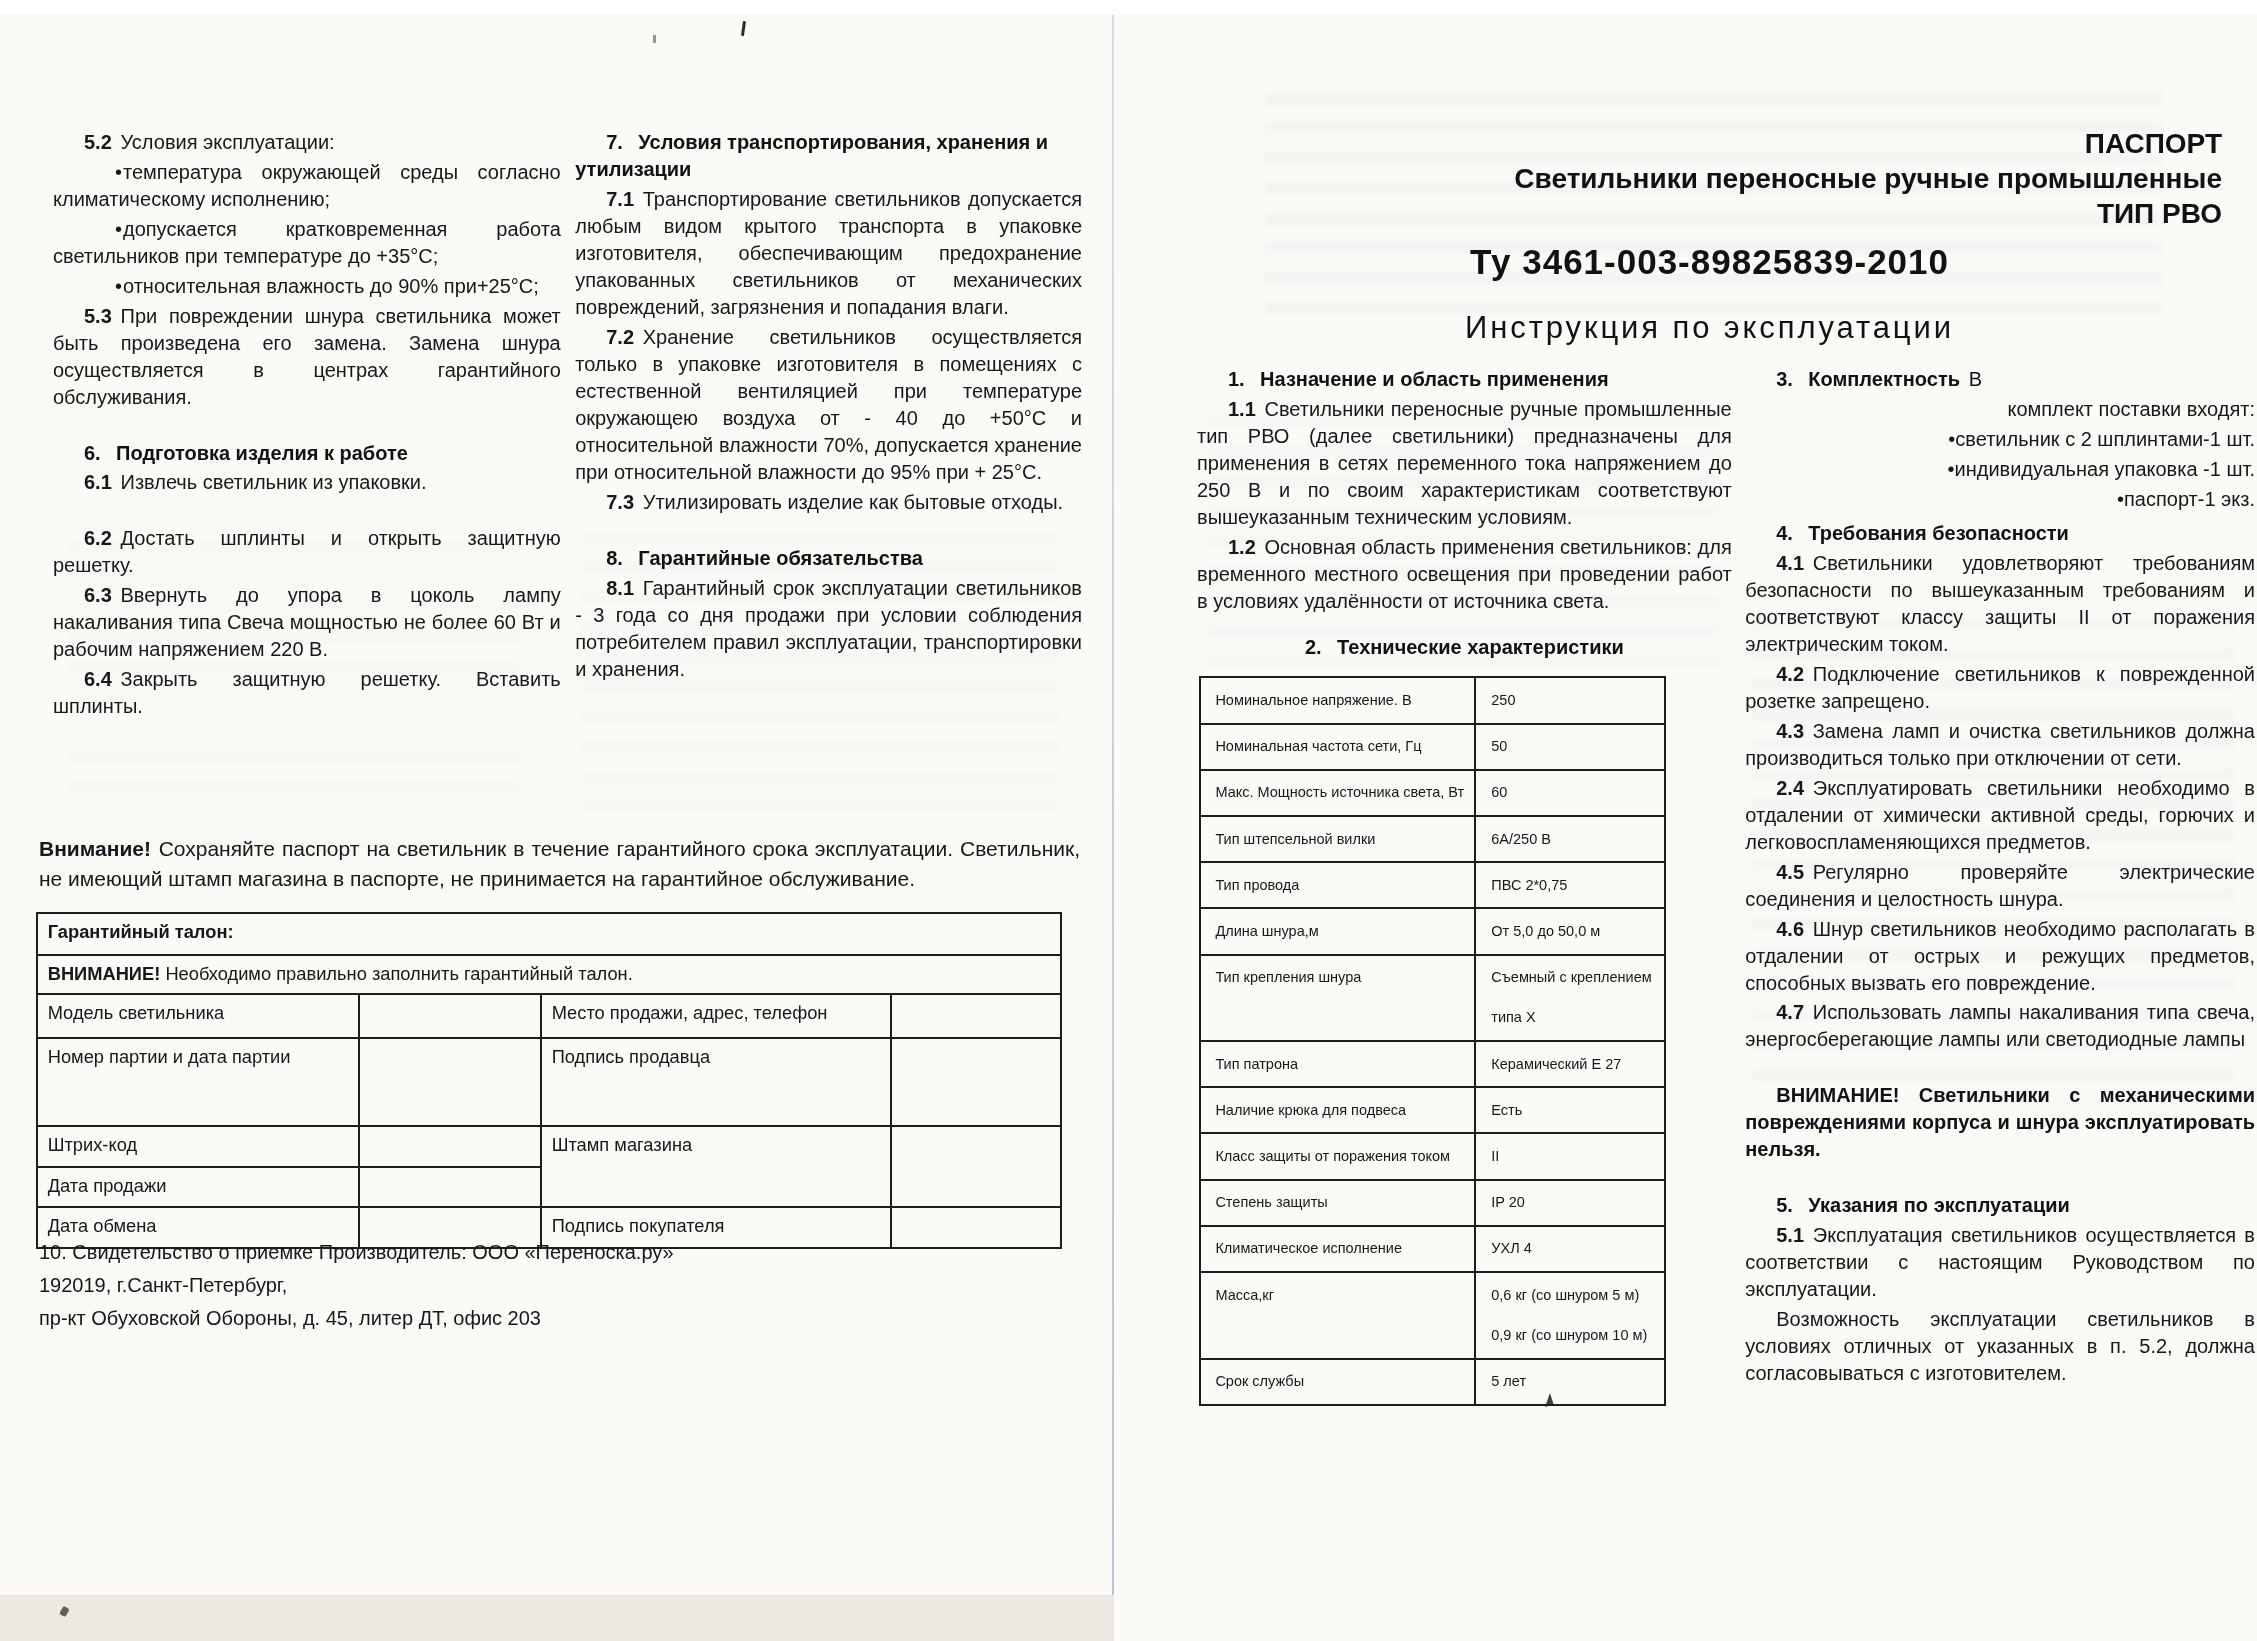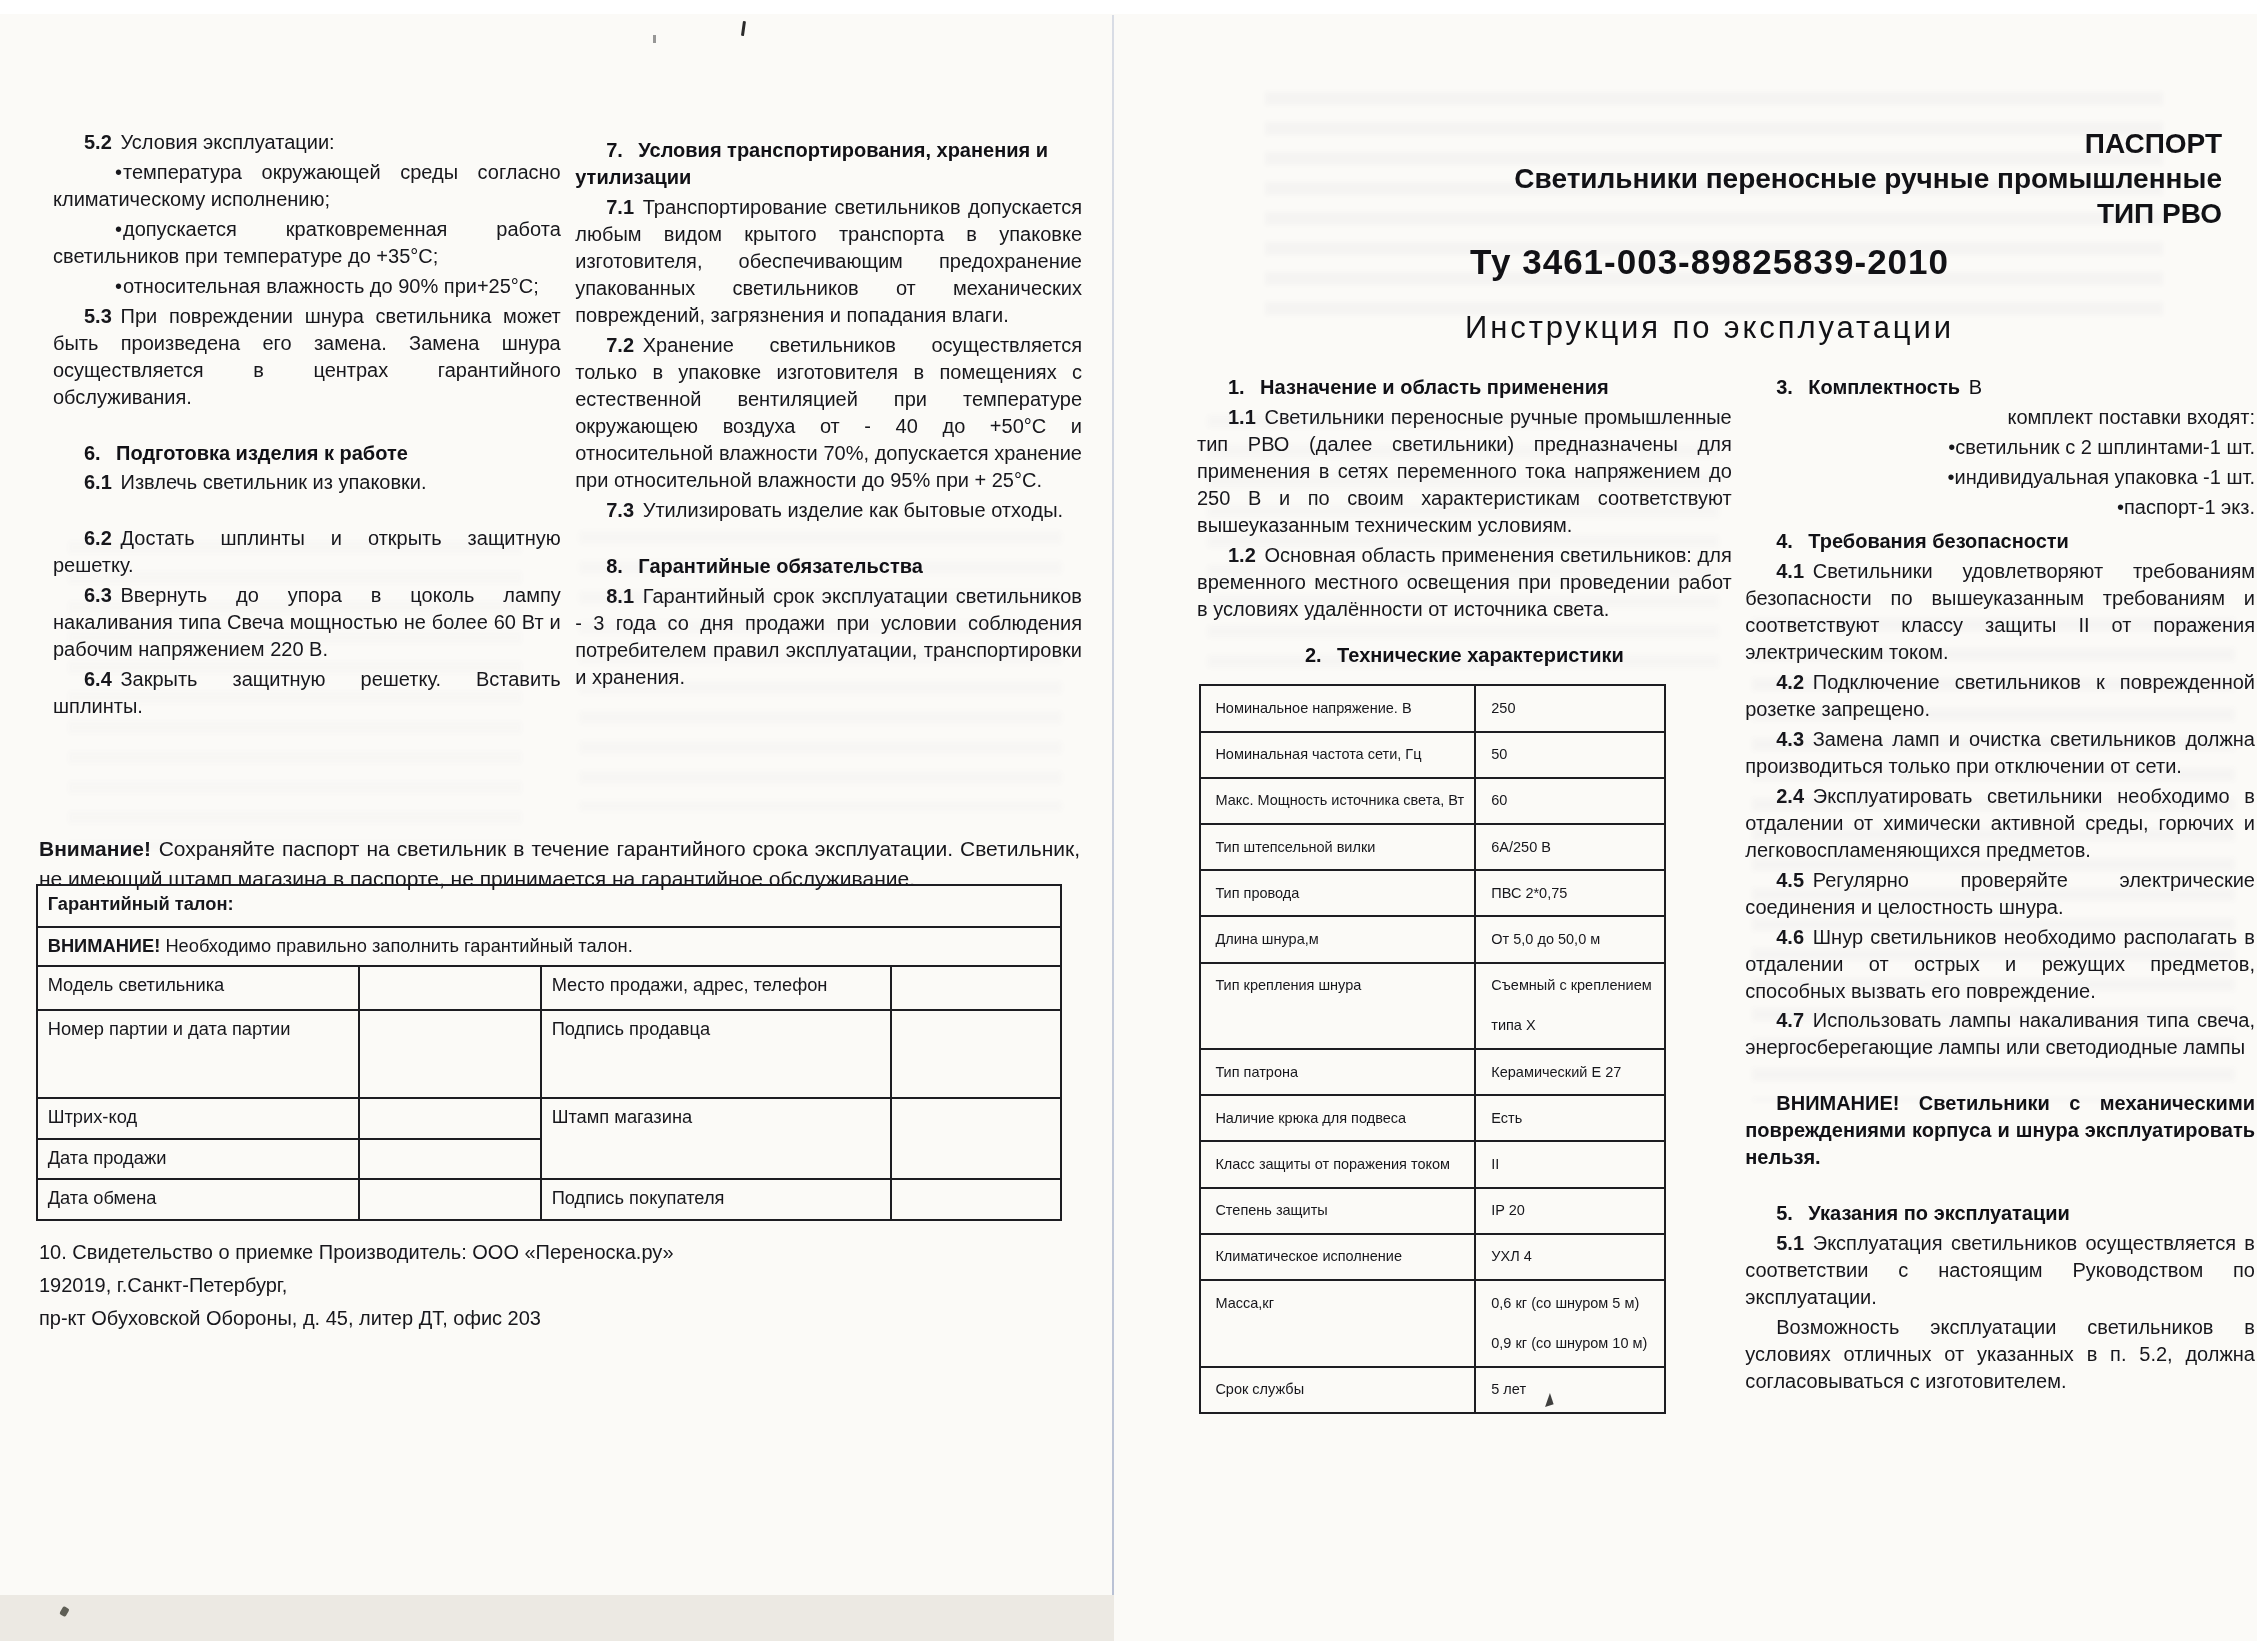--- a/index.html
+++ b/index.html
@@ -8,21 +8,21 @@
         font-family:"Liberation Sans","DejaVu Sans",sans-serif;color:#17171c;}
   
   .col{font-size:20px;line-height:27px;color:#17171c;position:relative;z-index:2;}
   .p{margin:2.9px 0 0;text-align:justify;text-indent:31px;}
   .p.first{margin-top:0;}
   .p.gap{margin-top:29px;}
   .nj{text-align:right;}
   .num{font-weight:700;margin-right:8.7px;}
   .blt{display:inline-block;width:39px;}
   .h{font-weight:700;text-indent:31px;margin:29px 0 0;color:#111116;}
-  .h.first{margin-top:8px;}
+  .h.first{margin-top:0;}
   .h .hnum{margin-right:15.4px;}
   .h.hc{text-align:center;text-indent:0;margin-top:19.3px;}
   .h.tight{margin-top:7.7px;}
   .tail{margin-left:8.7px;font-weight:400;}
   .pwarn{font-weight:700;text-align:justify;text-indent:31px;margin:29px 0;color:#111116;}
   
   .lcols{position:absolute;left:53px;top:129px;width:1029px;display:flex;gap:14.5px;z-index:2;}
   .lcols .c1{width:508px;}
   .lcols .c2{width:507px;}
   .lwarn{position:absolute;left:39px;top:813px;width:1041px;font-size:21px;line-height:30px;
@@ -32,21 +32,21 @@
   .rtitle{position:absolute;left:1197px;top:126px;width:1025px;text-align:center;font-weight:700;
           color:#121216;z-index:2;}
   .t1,.t2,.t3{font-size:28px;line-height:35px;text-align:right;}
   .t4{font-size:35px;line-height:42px;margin-top:9.7px;letter-spacing:1px;}
   .t5{font-size:31px;line-height:39px;margin-top:25px;font-weight:400;letter-spacing:2.9px;}
   .rcols{position:absolute;left:1197px;top:366px;width:1058px;display:flex;gap:13.5px;z-index:2;}
   .rcols .c1{width:535px;}
   .rcols .c2{width:510px;}
   
   table{border-collapse:collapse;table-layout:fixed;border-radius:21px;}
-  .gar{position:absolute;left:36px;top:884px;width:1023px;z-index:2;}
+  .gar{position:absolute;left:36px;top:912px;width:1023px;z-index:2;}
   .gar td{border:2.4px solid #1d1d22;padding:5.8px 9.7px;font-size:18.3px;line-height:23px;
           vertical-align:top;color:#17171c;}
   .gar .w1{width:322px;} .gar .w2{width:182px;} .gar .w3{width:350px;} .gar .w4{width:170px;}
   .gar tr.r0{height:42px;} .gar tr.rw{height:39px;} .gar tr.r1{height:44px;}
   .gar tr.r2{height:88px;} .gar tr.r3{height:41px;} .gar tr.r4{height:40px;} .gar tr.r5{height:41px;}
   .gar .bold,.gar b{font-weight:700;}
   
   .tech{width:465px;margin:15.4px 0 0 1.9px;}
   .tech td{border:2.4px solid #1d1d22;font-size:14.5px;line-height:21px;vertical-align:top;color:#17171c;}
   .tech .tw1{width:275px;} .tech .tw2{width:190px;}

